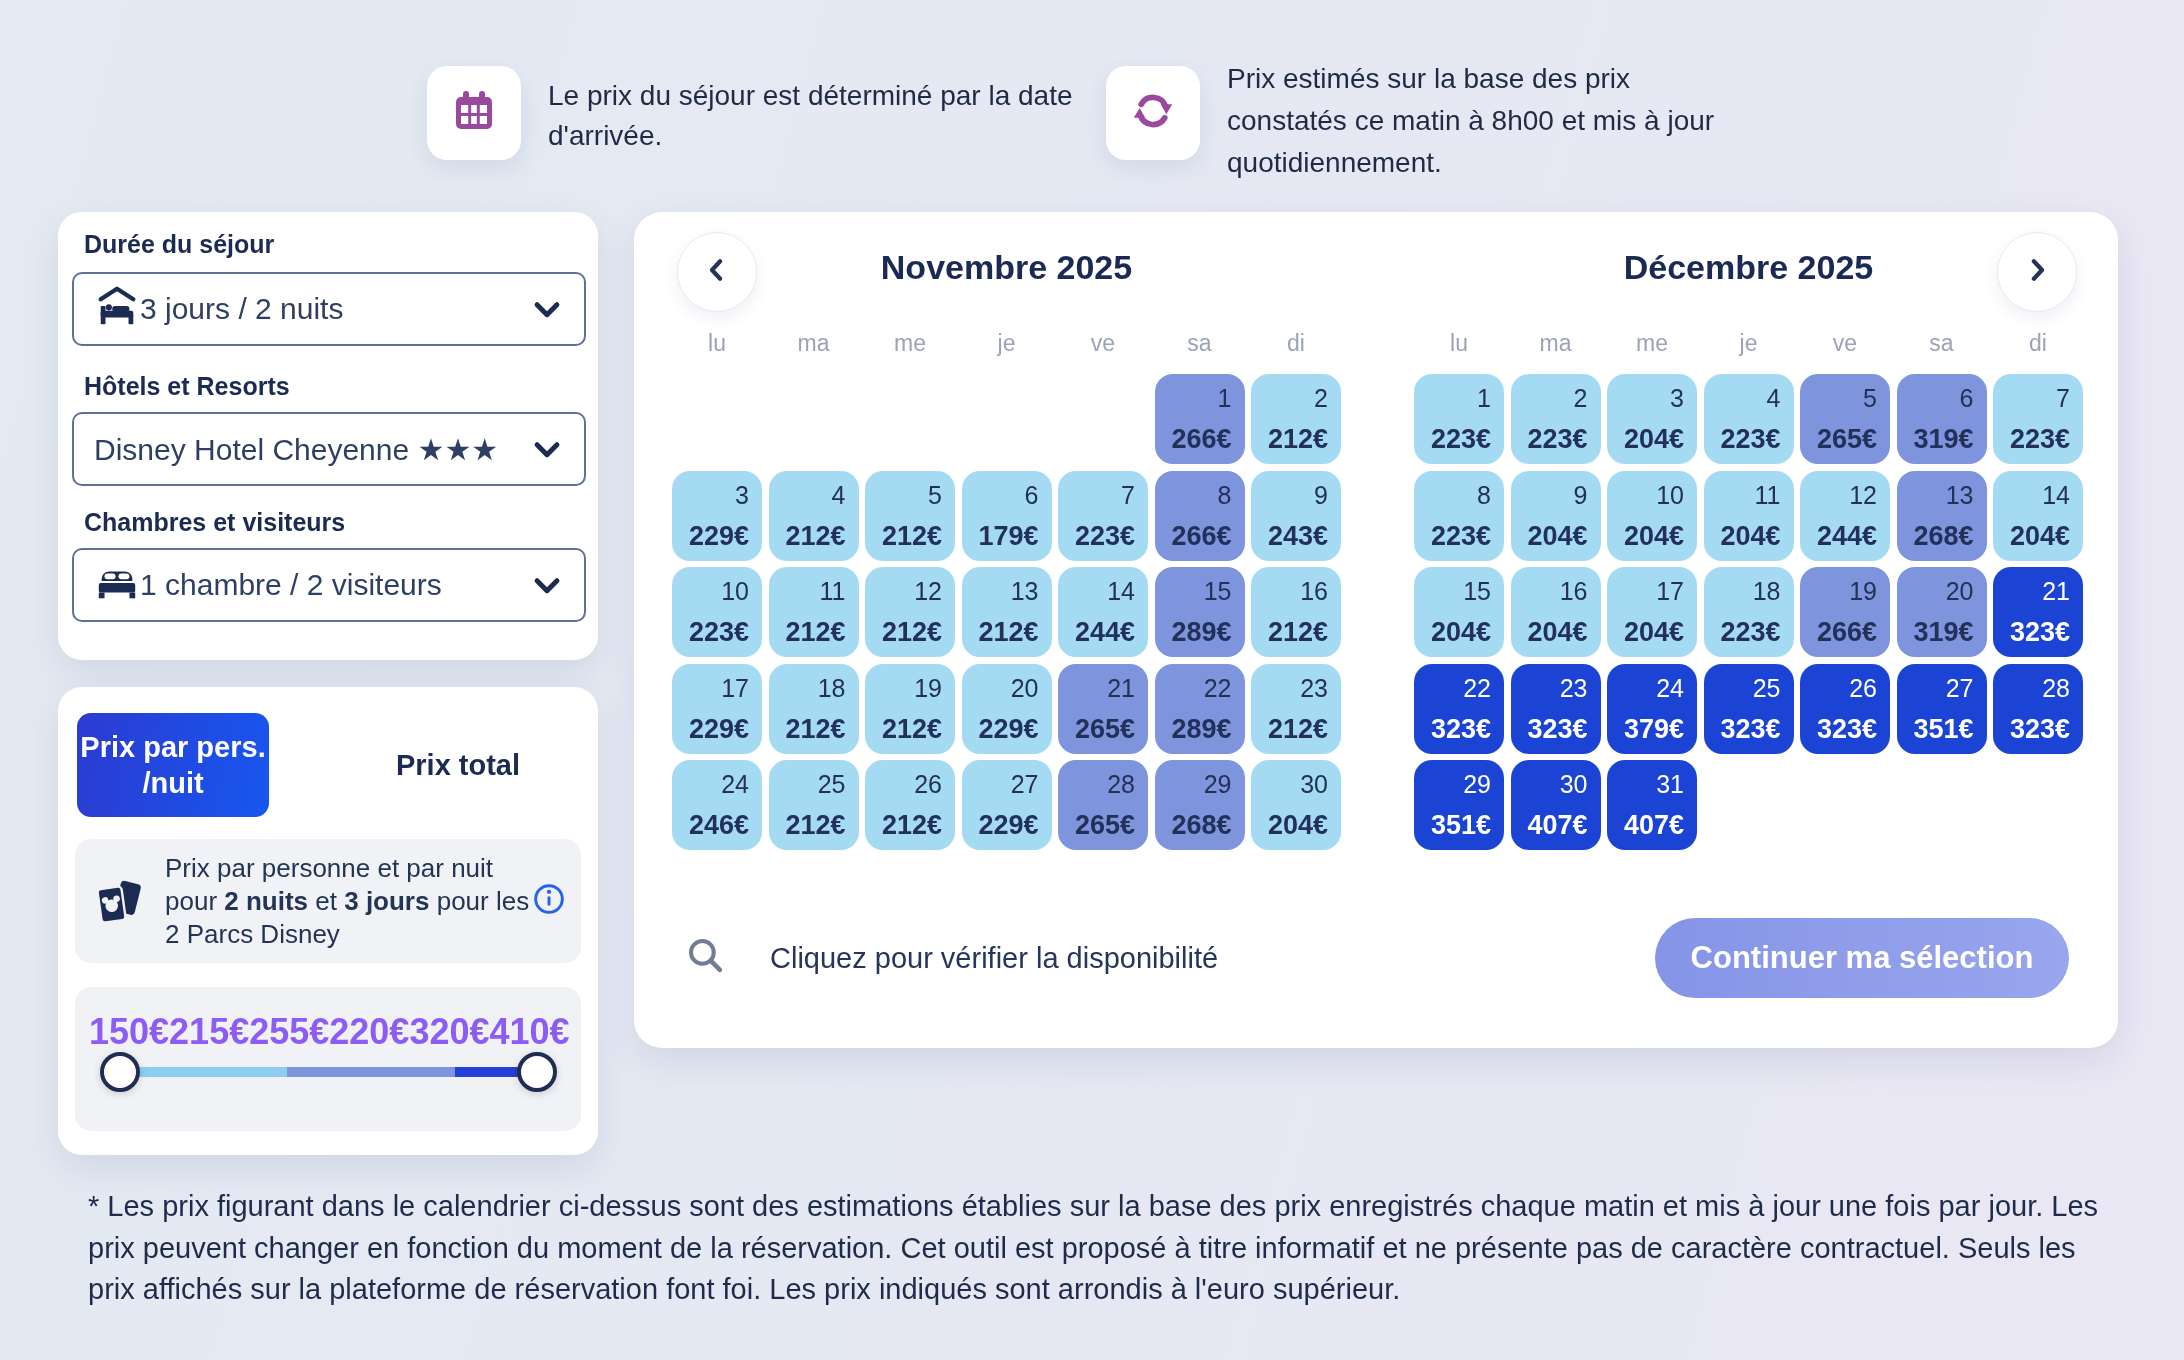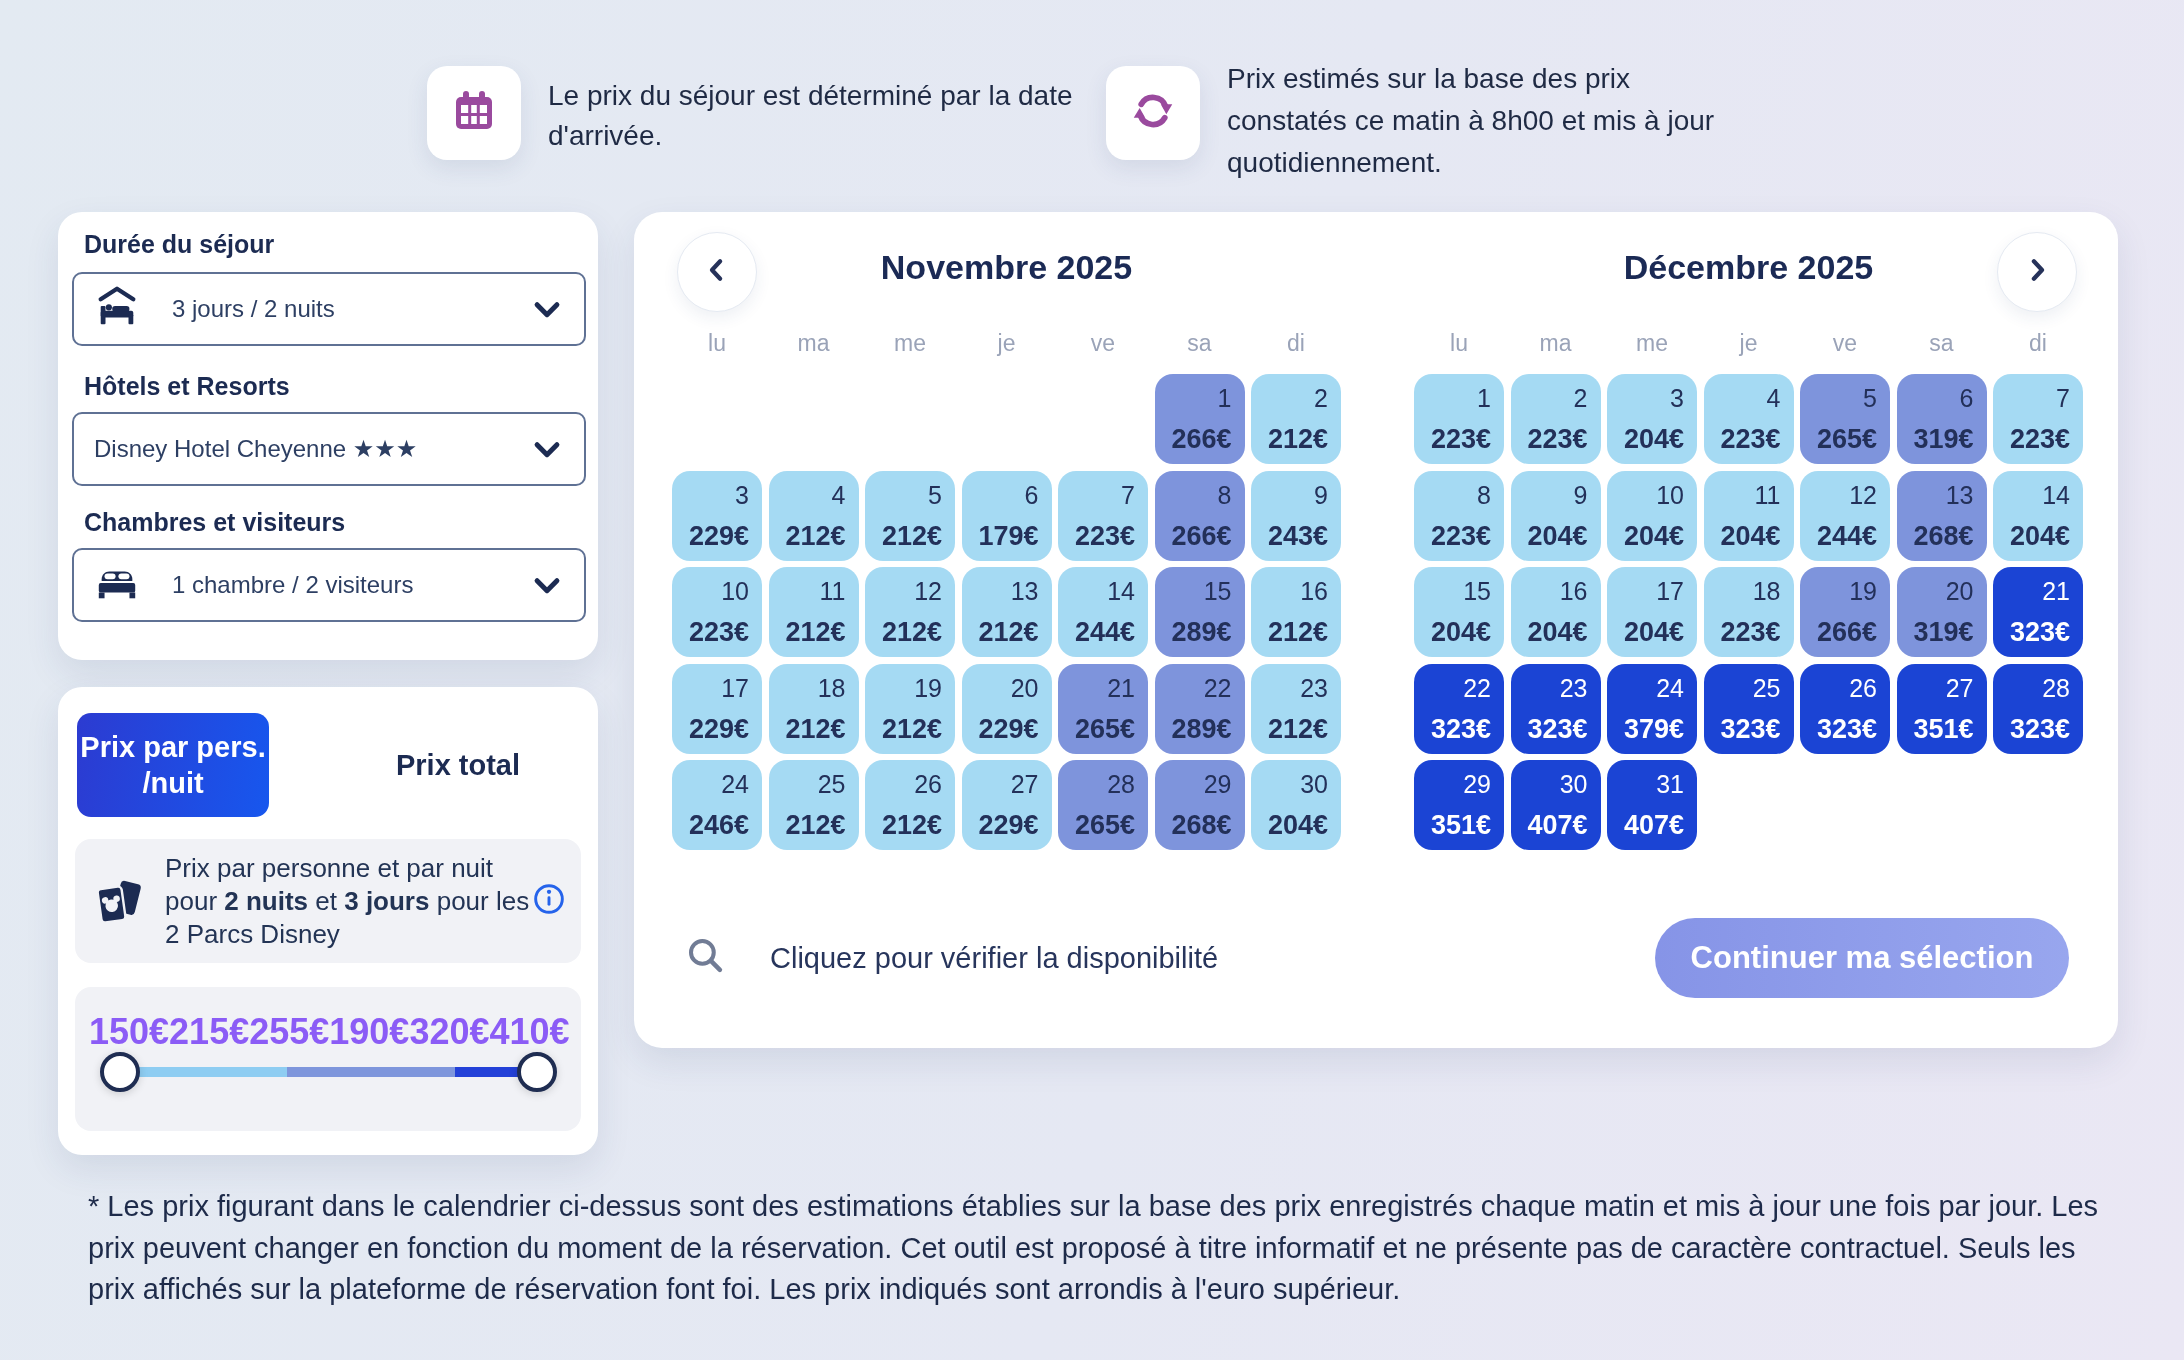--- a/index.html
+++ b/index.html
@@ -8,22 +8,22 @@
     font-family:"Liberation Sans","DejaVu Sans",sans-serif;
     background:linear-gradient(105deg,#e3eaf2 0%,#e5e8f3 55%,#eae7f4 100%);
     color:#1e2b4a;
   }
   .abs{position:absolute;}
   .icon-card{width:94px;height:94px;background:#fff;border-radius:20px;
     box-shadow:0 8px 22px rgba(50,70,120,.10);display:flex;align-items:center;justify-content:center;}
   .banner-text{font-size:28px;line-height:40px;color:#1f2a44;}
   .card{background:#fff;border-radius:24px;box-shadow:0 14px 34px rgba(40,60,110,.10);}
   .field-label{font-size:25px;font-weight:bold;color:#1c2b52;}
-  .select{display:flex;align-items:center;gap:32px;border:2px solid#5f7194;border-radius:10px;
-    background:#fff;padding:0 20px;font-size:24px;color:#2d3f63;cursor:pointer;}
+  .select{display:flex;align-items:center;gap:0;border:2px solid#5f7194;border-radius:10px;
+    background:#fff;padding:0 20px;font-size:30px;color:#2d3f63;cursor:pointer;}
   .select .chev{margin-left:auto;display:flex;}
   .toggle-active{display:flex;align-items:center;justify-content:center;text-align:center;
     background:linear-gradient(100deg,#2c3bd1 0%,#1757ee 100%);color:#fff;font-weight:bold;
     font-size:29px;line-height:36px;border-radius:14px;cursor:pointer;}
   .toggle-inactive{display:flex;align-items:center;justify-content:center;font-size:29px;
     font-weight:bold;color:#1c2b52;cursor:pointer;}
   .gray-box{background:#f1f2f6;border-radius:16px;}
   .info-text{font-size:26px;line-height:33px;color:#233455;}
   .slider-labels{display:flex;justify-content:space-between;padding:24px 14px 0;
     font-size:36px;font-weight:bold;color:#8b5cf6;}
@@ -159,21 +159,21 @@
         <circle cx="12" cy="6.6" r="1.6" fill="#2563eb"></circle>
       </svg>
     </span>
   </div>
 
   <div class="abs gray-box" style="left:17px;top:300px;width:506px;height:144px;">
     <div class="slider-labels" id="slider-labels">
         <span>150€</span>
         <span>215€</span>
         <span>255€</span>
-        <span>190€</span>
+        <span>220€</span>
         <span>320€</span>
         <span>410€</span>
       </div>
     <div class="track">
       <div id="seg0" style="left: 0px; width: 167px; background: rgb(142, 205, 242);"></div>
       <div id="seg1" style="left: 167px; width: 168px; background: rgb(126, 150, 220);"></div>
       <div id="seg2" style="left: 335px; width: 82px; background: rgb(35, 65, 216);"></div>
     </div>
     <div class="handle" style="left:25px;top:65px;"></div>
     <div class="handle" style="left:442px;top:65px;"></div>

